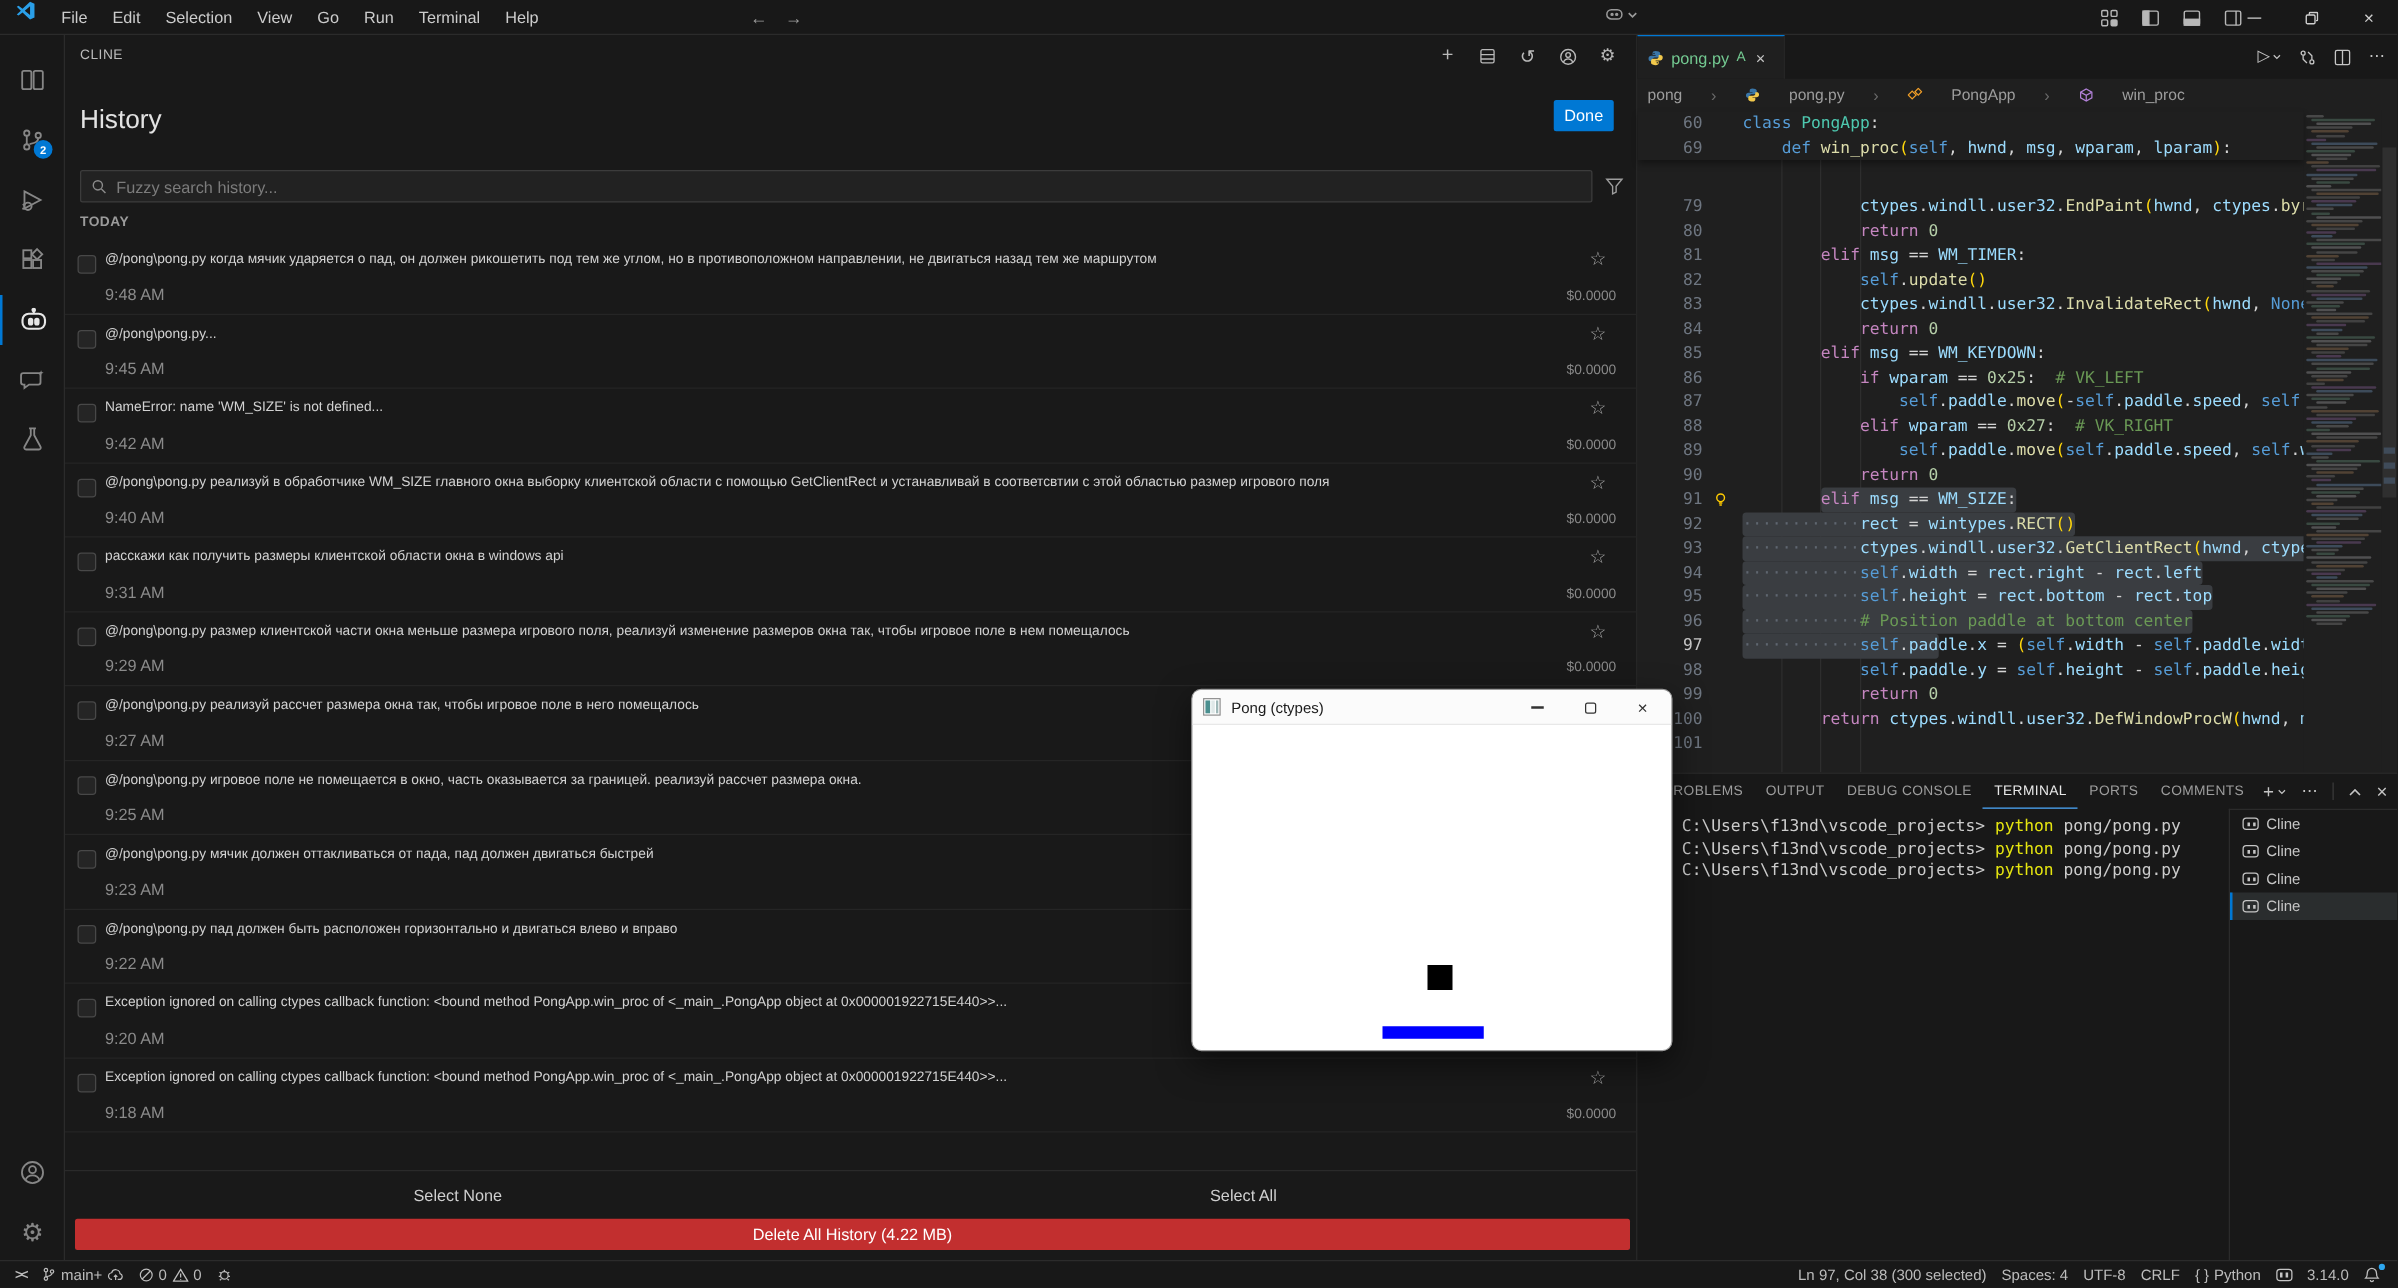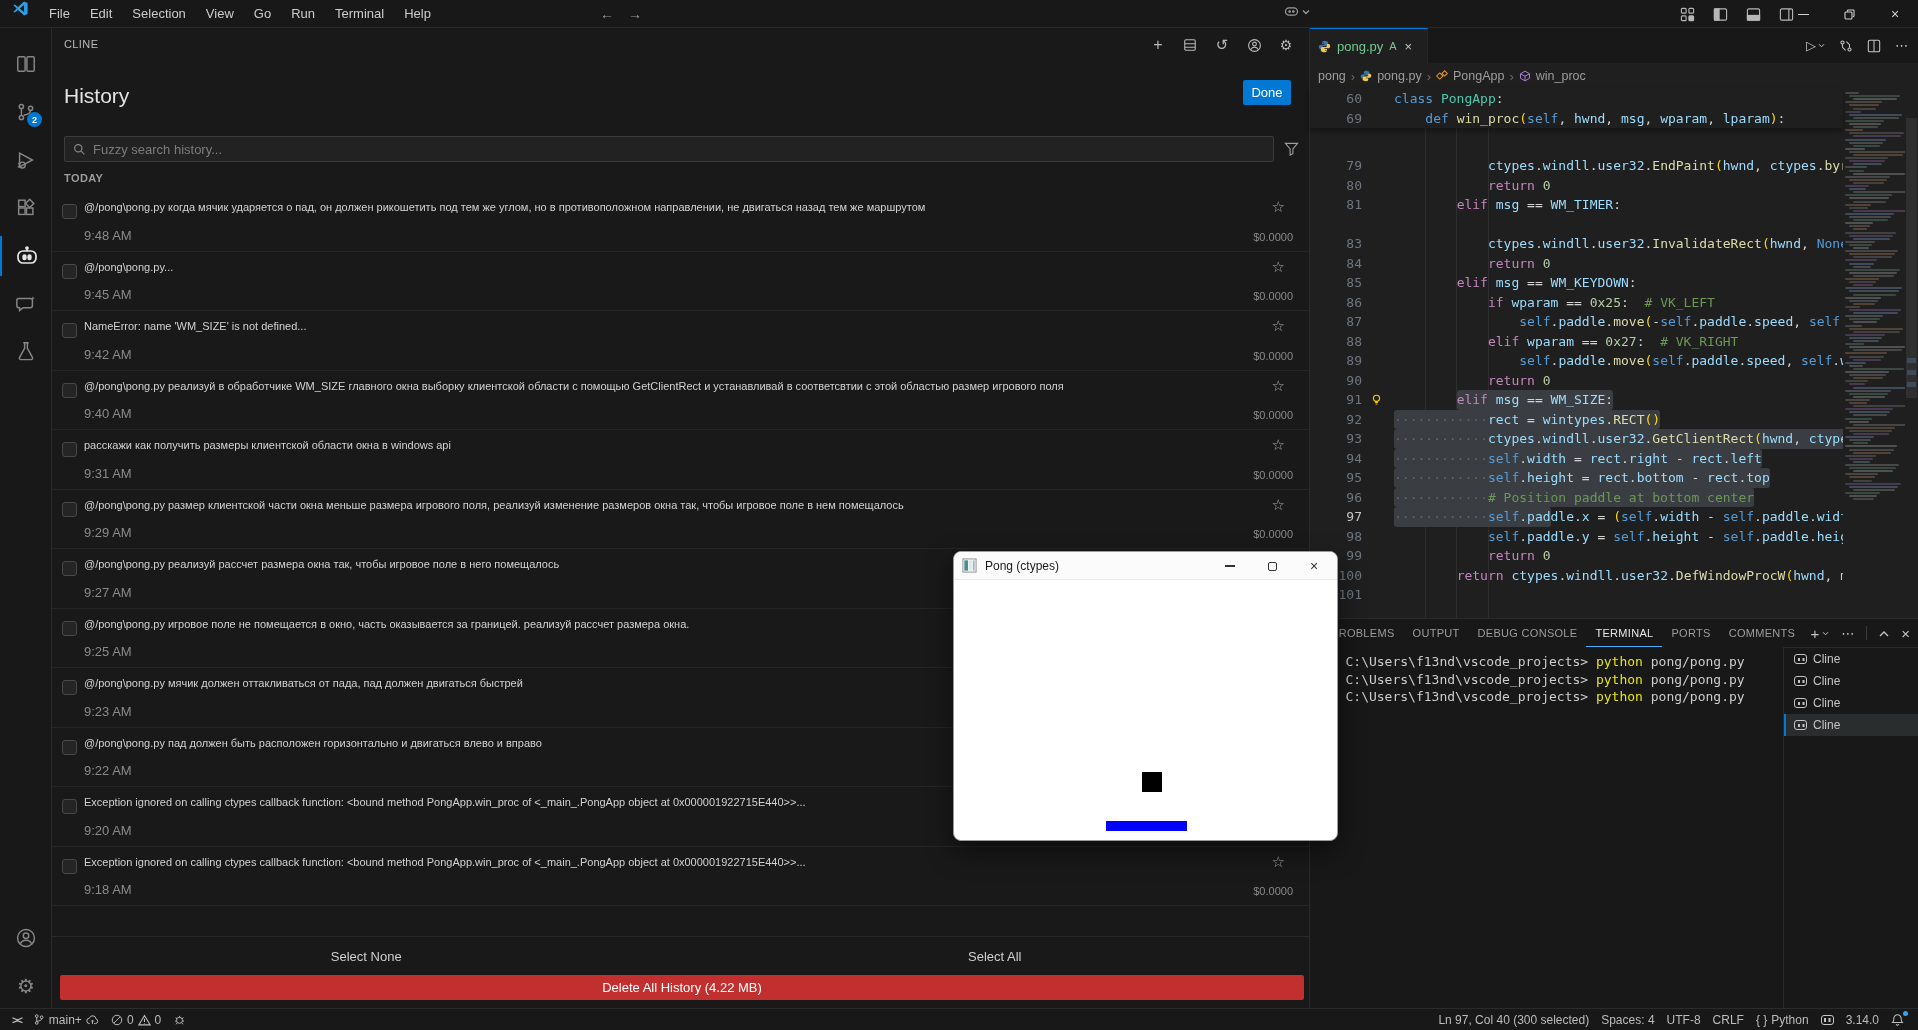--- a/index.html
+++ b/index.html
@@ -49,21 +49,21 @@
   #delete-btn{position:absolute;left:8px;top:947px;width:1244px;height:25px;background:#c22f2f;color:#ffffff;border:none;border-radius:2px;font-size:13px;font-family:inherit}
 
   
   #editor{position:absolute;left:1310px;top:28px;right:0;height:590px;background:#1f1f1f}
   #tabbar{position:absolute;left:0;top:0;right:0;height:35px;background:#181818}
   #tab-active{position:absolute;left:0;top:0;width:118px;height:35px;background:#1f1f1f;border-top:1.5px solid #0078d4;border-right:1px solid #252525;display:flex;align-items:center;padding:0 8px;gap:6px}
   #tab-name{color:#73c991;font-size:13px}
   #tab-badge{color:#73c991;font-size:11px}
   #tab-close{color:#c5c5c5;font-size:13px;margin-left:2px}
   #tab-actions{position:absolute;right:10px;top:0;height:35px;display:flex;align-items:center;gap:14px;color:#c5c5c5}
-  #breadcrumb{position:absolute;left:8px;top:35px;right:0;height:26px;display:flex;align-items:center;gap:5px;font-size:12.5px;color:#9d9d9d}
+  #breadcrumb{position:absolute;left:8px;top:35px;right:0;height:26px;display:flex;align-items:center;gap:23px;font-size:12.5px;color:#9d9d9d}
   .bc-sep{color:#6a6a6a;font-size:13px}
   .mono, .cl, .tl{font-family:"DejaVu Sans Mono","Liberation Mono",monospace;font-size:13px}
   #code-area{position:absolute;left:0;top:100px;width:533px;height:490px;overflow:hidden}
   .guide{position:absolute;top:0;bottom:0;width:1px;background:#2e2e2e}
   .cl{position:absolute;left:0;width:100%;height:19.5px;line-height:19.5px;white-space:pre}
   .ln{position:absolute;left:0;top:0;width:52px;text-align:right;color:#6e7681}
   .ln.cur{color:#c6c6c6}
   .codeln{position:absolute;left:84px;top:0;white-space:pre}
   .sel{position:absolute;top:0;height:19.5px;background:#3a3d41;border-radius:3px}
   .dots{color:#5f6670}
@@ -449,20 +449,21 @@
     <span>win_proc</span>
   </div>
 
   <div id="code-area">
     <div class="guide" style="left:115px"></div>
     <div class="guide" style="left:146px"></div>
     <div class="guide" style="left:178px"></div>
   <div class="cl" style="top: 28px;"><span class="ln">79</span><span class="codeln">            <span class="tk-v">ctypes</span><span class="tk-p">.</span><span class="tk-v">windll</span><span class="tk-p">.</span><span class="tk-v">user32</span><span class="tk-p">.</span><span class="tk-fn">EndPaint</span><span class="tk-y">(</span><span class="tk-v">hwnd</span><span class="tk-p">, </span><span class="tk-v">ctypes</span><span class="tk-p">.</span><span class="tk-fn">byref</span></span></div>
       <div class="cl" style="top: 47.5px;"><span class="ln">80</span><span class="codeln">            <span class="tk-k">return </span><span class="tk-n">0</span></span></div>
       <div class="cl" style="top: 67px;"><span class="ln">81</span><span class="codeln">        <span class="tk-k">elif </span><span class="tk-v">msg </span><span class="tk-p">== </span><span class="tk-v">WM_TIMER</span><span class="tk-p">:</span></span></div>
+      <div class="cl" style="top: 86.5px;"><span class="ln">82</span><span class="codeln">            <span class="tk-b">self</span><span class="tk-p">.</span><span class="tk-fn">update</span><span class="tk-y">()</span></span></div>
       <div class="cl" style="top: 106px;"><span class="ln">83</span><span class="codeln">            <span class="tk-v">ctypes</span><span class="tk-p">.</span><span class="tk-v">windll</span><span class="tk-p">.</span><span class="tk-v">user32</span><span class="tk-p">.</span><span class="tk-fn">InvalidateRect</span><span class="tk-y">(</span><span class="tk-v">hwnd</span><span class="tk-p">, </span><span class="tk-b">None</span></span></div>
       <div class="cl" style="top: 125.5px;"><span class="ln">84</span><span class="codeln">            <span class="tk-k">return </span><span class="tk-n">0</span></span></div>
       <div class="cl" style="top: 145px;"><span class="ln">85</span><span class="codeln">        <span class="tk-k">elif </span><span class="tk-v">msg </span><span class="tk-p">== </span><span class="tk-v">WM_KEYDOWN</span><span class="tk-p">:</span></span></div>
       <div class="cl" style="top: 164.5px;"><span class="ln">86</span><span class="codeln">            <span class="tk-k">if </span><span class="tk-v">wparam </span><span class="tk-p">== </span><span class="tk-n">0x25</span><span class="tk-p">:</span><span class="tk-cm">  # VK_LEFT</span></span></div>
       <div class="cl" style="top: 184px;"><span class="ln">87</span><span class="codeln">                <span class="tk-b">self</span><span class="tk-p">.</span><span class="tk-v">paddle</span><span class="tk-p">.</span><span class="tk-fn">move</span><span class="tk-y">(</span><span class="tk-p">-</span><span class="tk-b">self</span><span class="tk-p">.</span><span class="tk-v">paddle</span><span class="tk-p">.</span><span class="tk-v">speed</span><span class="tk-p">, </span><span class="tk-b">self</span><span class="tk-p">.</span></span></div>
       <div class="cl" style="top: 203.5px;"><span class="ln">88</span><span class="codeln">            <span class="tk-k">elif </span><span class="tk-v">wparam </span><span class="tk-p">== </span><span class="tk-n">0x27</span><span class="tk-p">:</span><span class="tk-cm">  # VK_RIGHT</span></span></div>
       <div class="cl" style="top: 223px;"><span class="ln">89</span><span class="codeln">                <span class="tk-b">self</span><span class="tk-p">.</span><span class="tk-v">paddle</span><span class="tk-p">.</span><span class="tk-fn">move</span><span class="tk-y">(</span><span class="tk-b">self</span><span class="tk-p">.</span><span class="tk-v">paddle</span><span class="tk-p">.</span><span class="tk-v">speed</span><span class="tk-p">, </span><span class="tk-b">self</span><span class="tk-p">.</span><span class="tk-v">width</span></span></div>
       <div class="cl" style="top: 242.5px;"><span class="ln">90</span><span class="codeln">            <span class="tk-k">return </span><span class="tk-n">0</span></span></div>
       <div class="cl" style="top: 262px;"><div class="sel" style="left: calc(8ch + 84px); width: 20ch;"></div><span class="ln">91</span><span id="lightbulb"><svg width="13" height="13" viewBox="0 0 16 16" fill="none" stroke="#ffcc00" stroke-width="1.4" style="margin-top:3px">
             <circle cx="8" cy="6.5" r="3.8"></circle>
@@ -706,21 +707,21 @@
       <span>0</span>
     </span>
     <span class="sb-item">
       <svg width="13" height="13" viewBox="0 0 16 16" fill="none" stroke="currentColor" stroke-width="1.2">
           <circle cx="8" cy="9" r="3.7"></circle>
           <path d="M8 5.3V3.5M5 7 3.2 5.8M11 7l1.8-1.2M4.3 10H2.5M13.5 10h-1.8M5 12.5l-1.5 1.3M11 12.5l1.5 1.3"></path>
         </svg>
     </span>
   </span>
   <span id="sb-right">
-    <span class="sb-item">Ln 97, Col 40 (300 selected)</span>
+    <span class="sb-item">Ln 97, Col 38 (300 selected)</span>
     <span class="sb-item">Spaces: 4</span>
     <span class="sb-item">UTF-8</span>
     <span class="sb-item">CRLF</span>
     <span class="sb-item">
       <span>{ }</span>
       <span>Python</span>
     </span>
     <span class="sb-item">
         <span class="robot"></span>
       </span>

